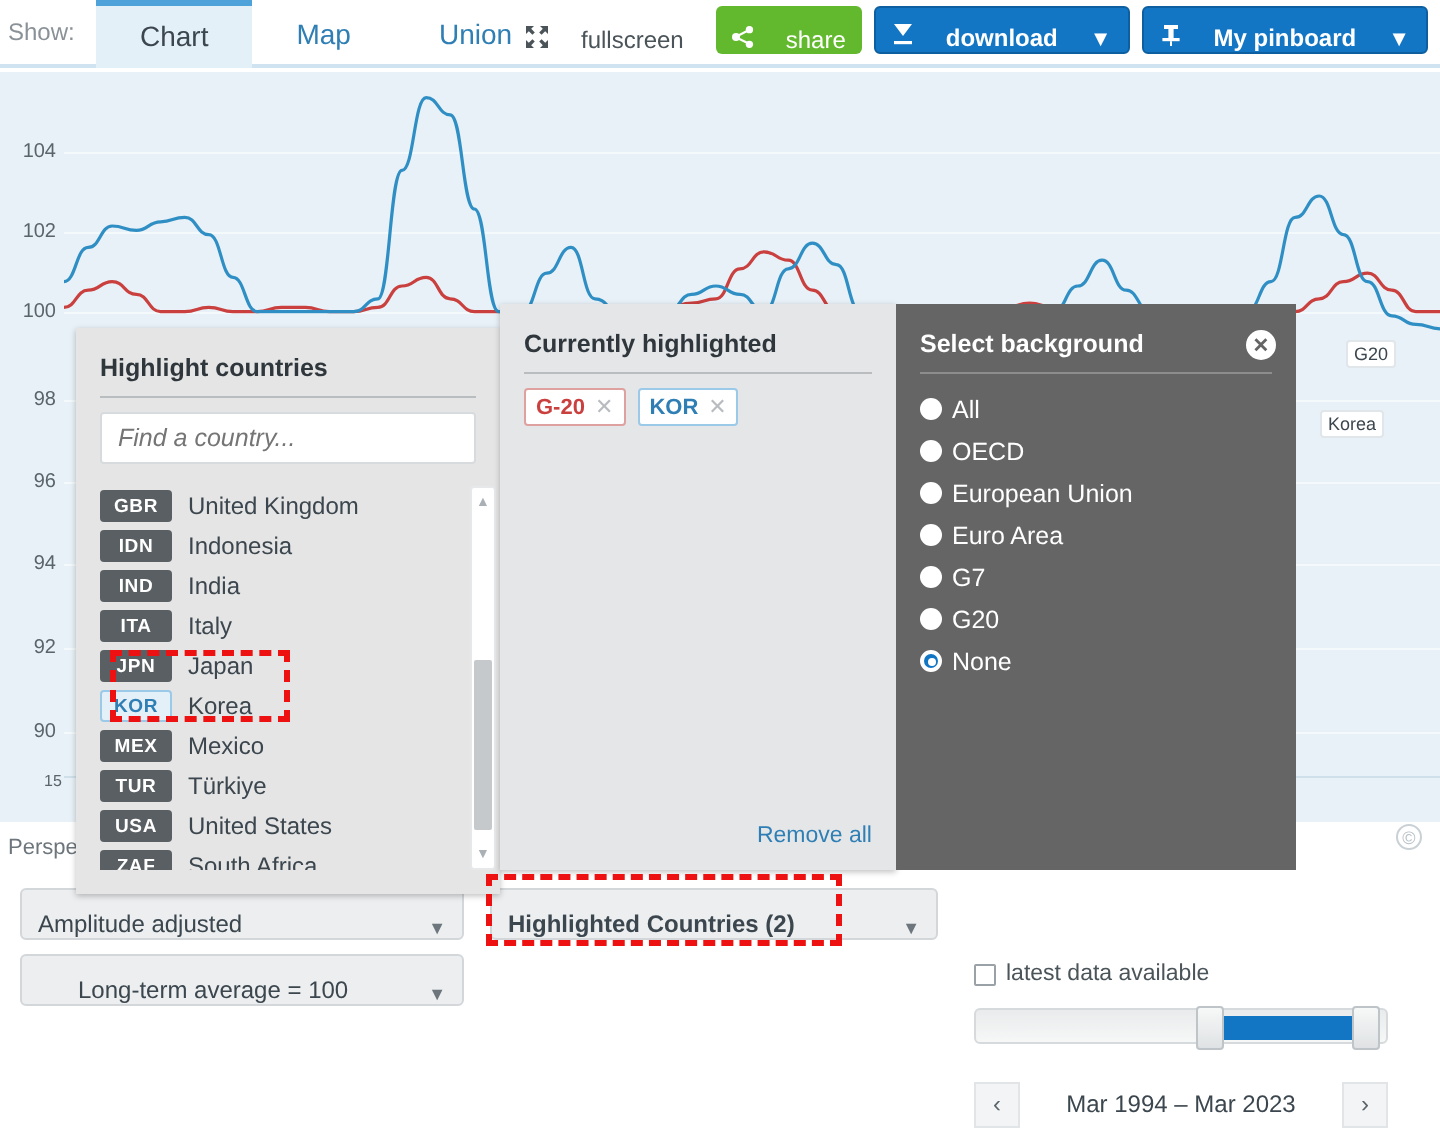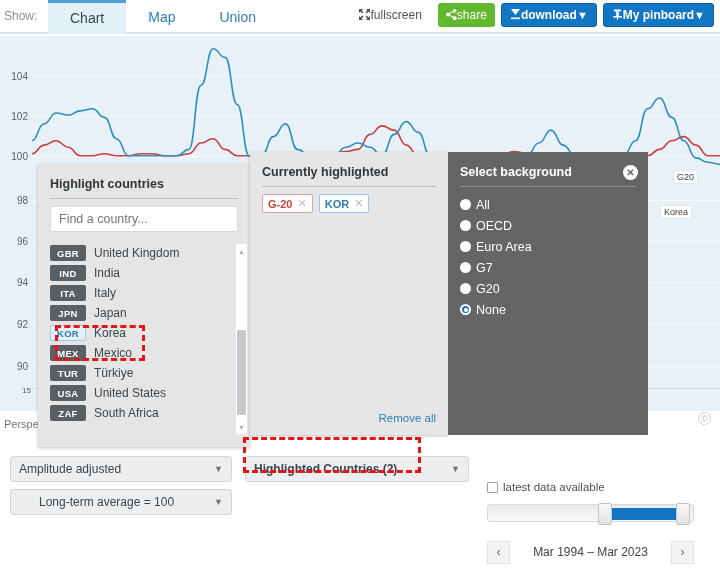--- a/index.html
+++ b/index.html
@@ -31,21 +31,21 @@
   .tab.active {
     background: #e4f0f8;
     color: #3b464e;
     border-top: 3px solid #4da2d9;
     line-height: 31px;
   }
 
   .topbtns { position: absolute; right: 6px; top: 3px; display: flex; gap: 6px; align-items: center; }
   .btn {
     height: 24px; border-radius: 3px; font-size: 12px;
-    display: inline-flex; align-items: center; gap: 0;
+    display: inline-flex; align-items: flex-end; gap: 16px;
     padding: 0 8px; cursor: pointer; white-space: nowrap;
   }
   .btn-fullscreen { background: transparent; color: #4a5459; padding-right: 10px; }
   .btn-share { background: #63b92e; color: #fff; font-weight: normal; }
   .btn-blue { background: #1276c4; color: #fff; font-weight: bold; border: 1px solid #0e5f9f; }
   .ico { display: inline-block; line-height: 1; font-size: 11px; }
 
   
   .chart-wrap {
     position: absolute; top: 36px; left: 0; width: 720px; height: 375px;
@@ -74,21 +74,21 @@
     position: absolute; top: 411px; left: 0; width: 720px; height: 157px;
     background: #ffffff;
   }
   .perspective-label {
     position: absolute; left: 4px; top: 418px; font-size: 11px; color: #6d767c; z-index: 1;
   }
   .select-box {
     position: absolute; height: 26px; background: #eceeef;
     border: 1px solid #d3d7da; border-radius: 3px;
     font-size: 12px; color: #3b464e;
-    display: flex; align-items: center; padding: 0 8px; cursor: pointer; margin-top: 12px;
+    display: flex; align-items: flex-end; padding: 0 8px; cursor: pointer;
   }
   .select-box .caret { position: absolute; right: 8px; font-size: 9px; color: #6d767c; }
 
   .freqgroup {
     position: absolute; left: 487px; top: 446px; display: flex;
     border-radius: 3px; overflow: hidden;
   }
   .freq {
     height: 23px; padding: 0 9px; font-size: 11.5px; line-height: 23px;
     background: #f3f4f5; color: #a9b0b5; cursor: pointer;
@@ -149,20 +149,21 @@
     font-size: 12.5px; font-weight: bold; color: #2f373d;
     padding: 13px 12px 7px 12px;
   }
   .panel-rule { height: 1px; background: #b9bdc0; margin: 0 12px 12px 12px; }
 
   .search-input {
     position: absolute; left: 12px; top: 42px; width: 188px; height: 26px;
     background: #fff; border: 1px solid #d8dbdd; border-radius: 2px;
     font-size: 12.5px; color: #9aa2a8; padding: 0 8px; outline: none;
     font-family: "Liberation Sans", sans-serif;
+    font-style: italic;
   }
 
   .country-list {
     position: absolute; left: 12px; top: 79px; width: 188px; height: 192px;
     overflow: hidden;
   }
   .crow { display: flex; align-items: center; height: 20px; margin-bottom: 0px; }
   .ccode {
     width: 36px; height: 16px; background: #595f63; color: #fff;
     font-size: 9.5px; font-weight: bold; letter-spacing: .3px;
@@ -360,20 +361,24 @@
   <div class="panel-highlight">
     <div class="panel-title">Highlight countries</div>
     <div class="panel-rule"></div>
     <input class="search-input" type="text" placeholder="Find a country..." style="">
     <div class="country-list" id="country-list">
         <div class="crow">
           <div class="ccode">GBR</div>
           <div class="cname">United Kingdom</div>
         </div>
         <div class="crow">
+          <div class="ccode">IDN</div>
+          <div class="cname">Indonesia</div>
+        </div>
+        <div class="crow">
           <div class="ccode">IND</div>
           <div class="cname">India</div>
         </div>
         <div class="crow">
           <div class="ccode">ITA</div>
           <div class="cname">Italy</div>
         </div>
         <div class="crow">
           <div class="ccode">JPN</div>
           <div class="cname">Japan</div>
@@ -430,20 +435,24 @@
         <div class="rrow">
           <span class="radio"></span>
           <span class="rlabel">All</span>
         </div>
         <div class="rrow">
           <span class="radio"></span>
           <span class="rlabel">OECD</span>
         </div>
         <div class="rrow">
           <span class="radio"></span>
+          <span class="rlabel">European Union</span>
+        </div>
+        <div class="rrow">
+          <span class="radio"></span>
           <span class="rlabel">Euro Area</span>
         </div>
         <div class="rrow">
           <span class="radio"></span>
           <span class="rlabel">G7</span>
         </div>
         <div class="rrow">
           <span class="radio"></span>
           <span class="rlabel">G20</span>
         </div>

